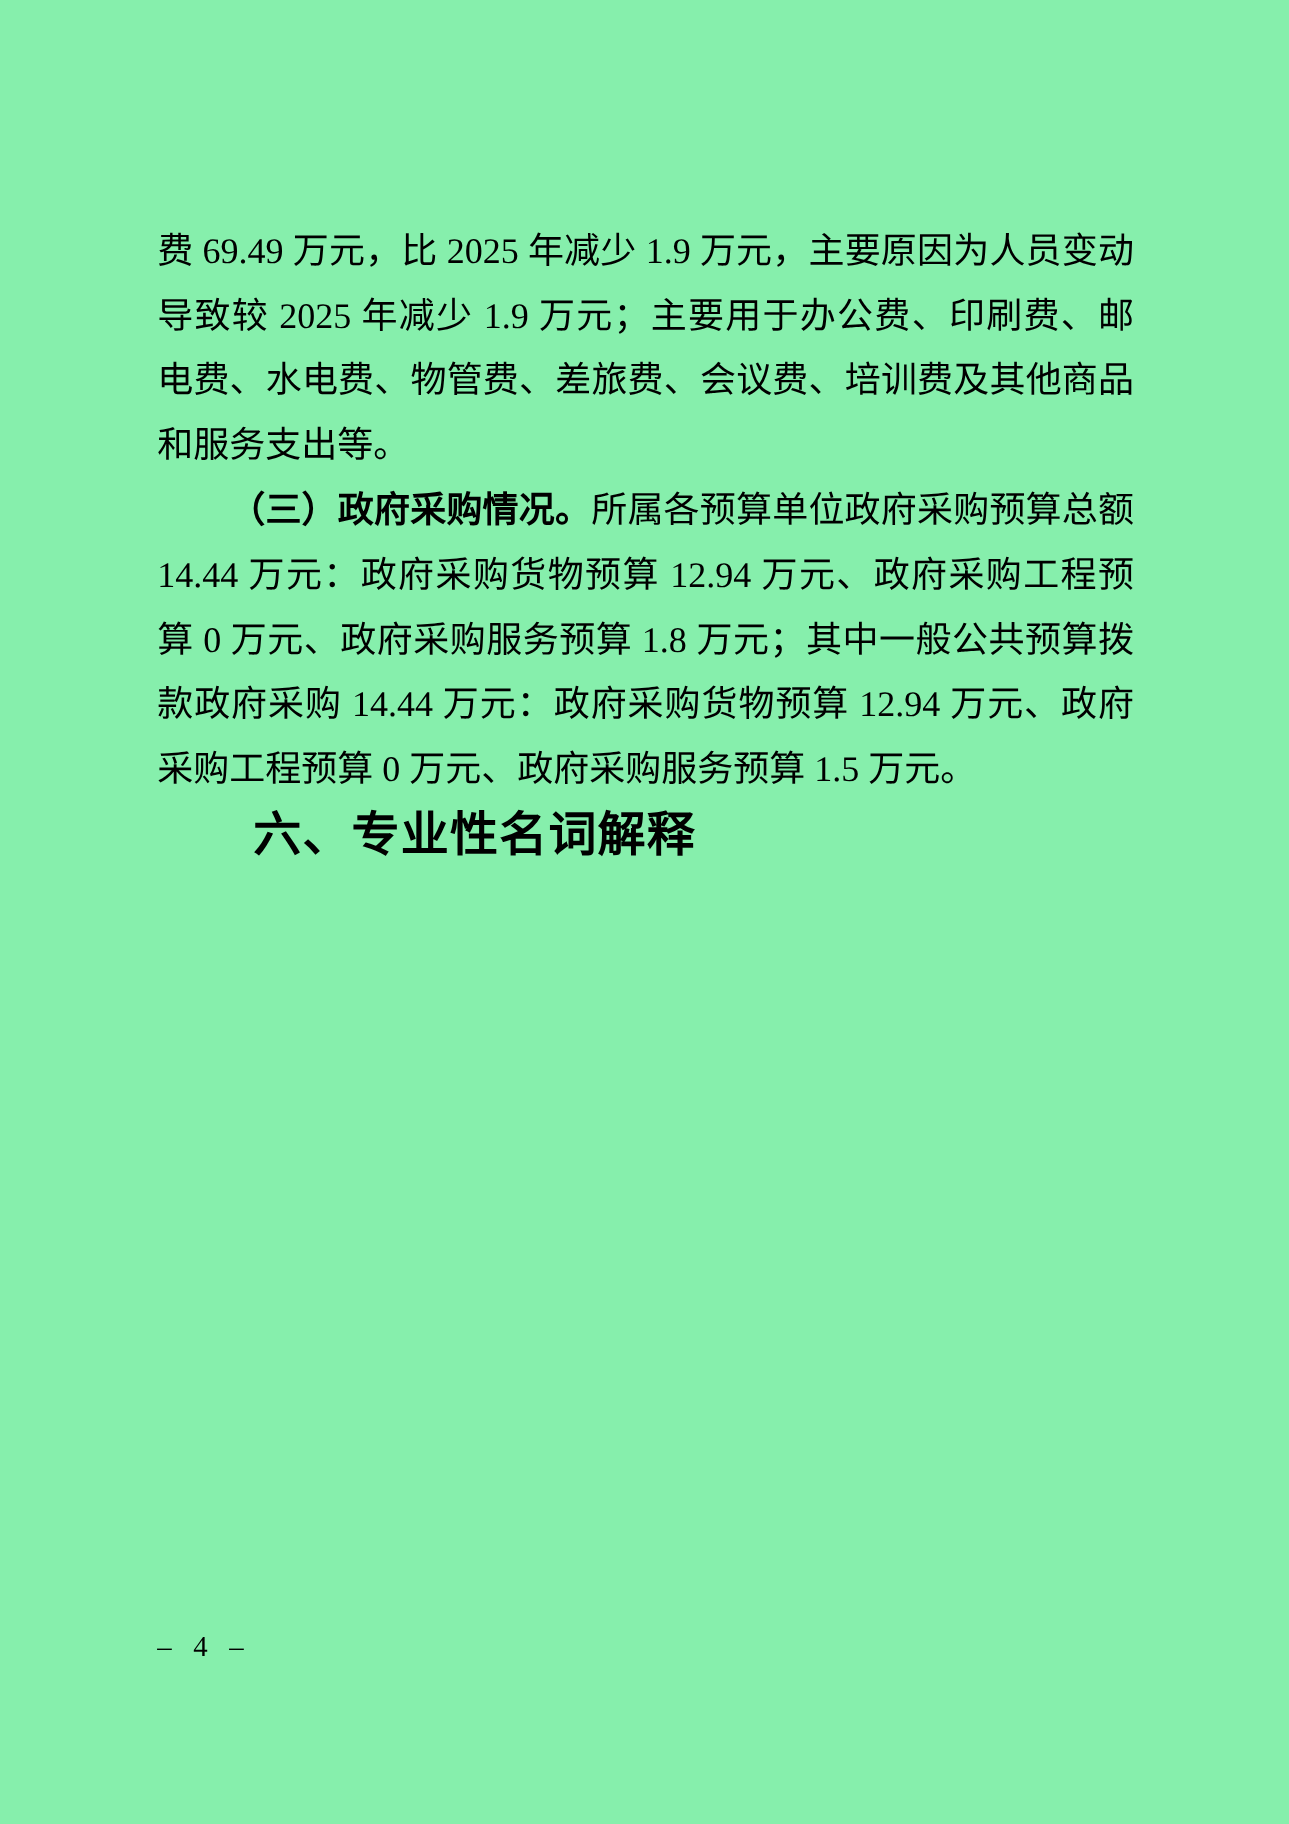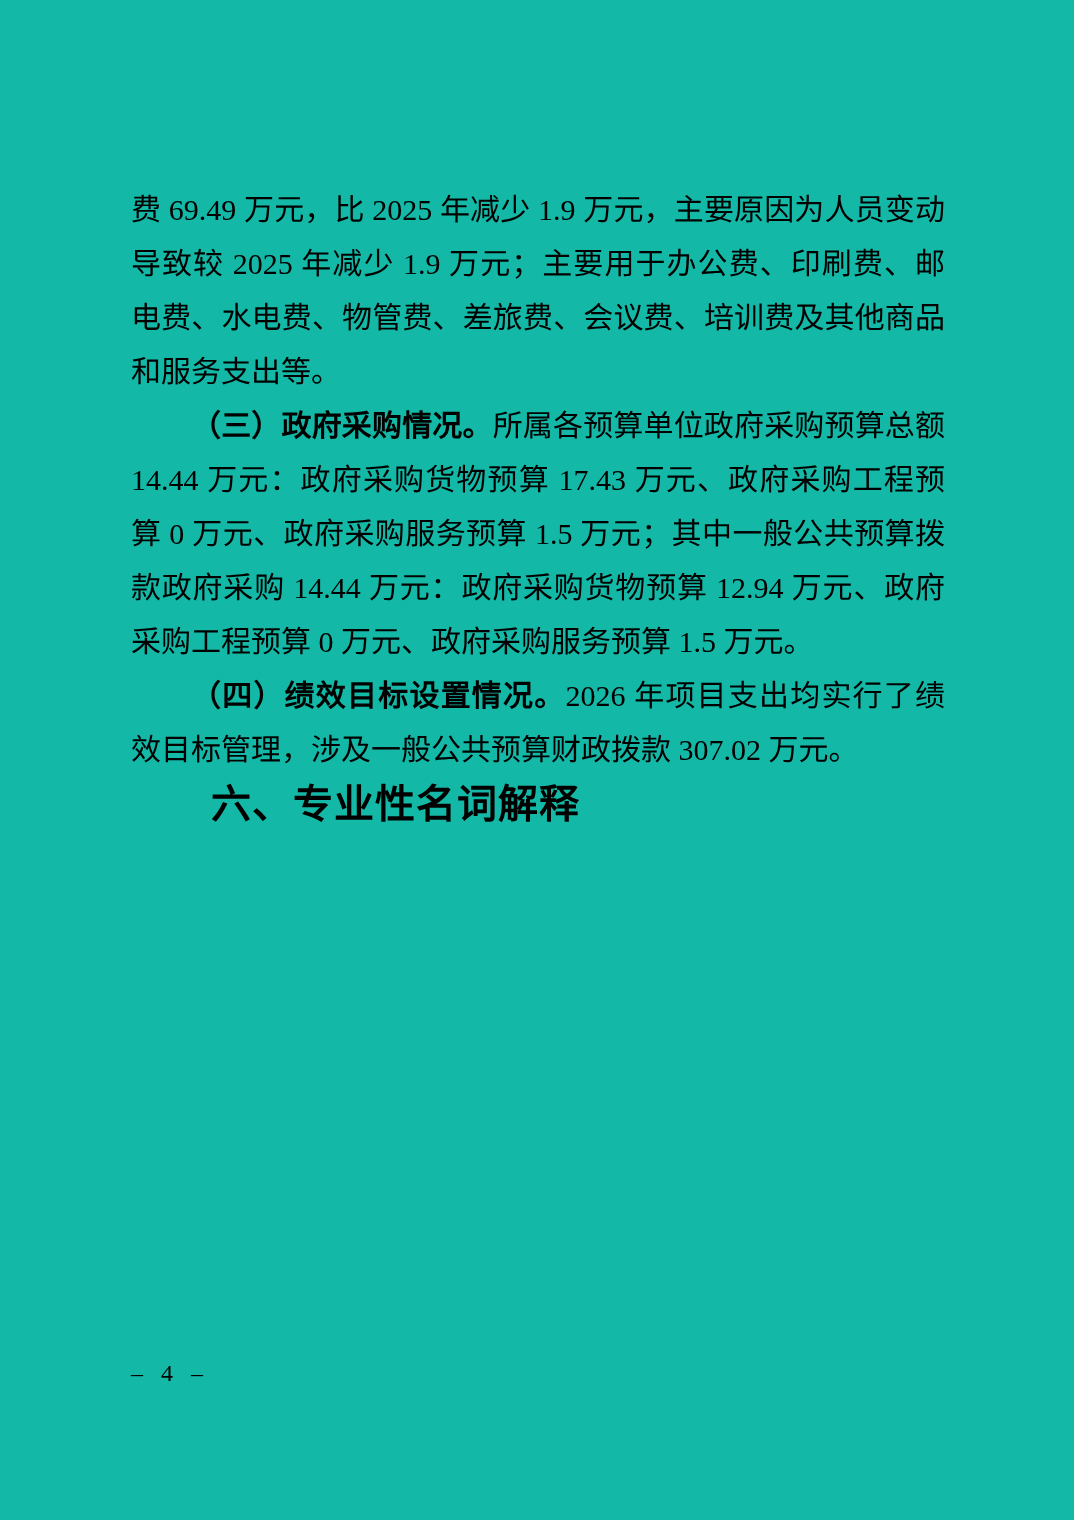--- a/index.html
+++ b/index.html
@@ -4,21 +4,21 @@
 <style>
   html, body {
     margin: 0;
     padding: 0;
     background: #ffffff;
   }
   .page {
     position: relative;
     width: 1074px;
     height: 1520px;
-    background: #14b8a6;
+    background: #86efac;
     color: #000000;
     font-family: "Liberation Serif", "DejaVu Serif", serif;
     overflow: hidden;
   }
   .content {
     position: absolute;
     left: 131px;
     top: 183px;
     width: 814px;
     font-size: 30px;
@@ -60,23 +60,22 @@
 </style>
 </head>
 <body>
 
 <div class="page">
   <div class="content">
 
     <p class="para continuation"><span>费 69.49 万元，比 2025 年减少 1.9 万元，主要原因为人员变动导致较 2025 年减少 1.9 万元；主要用于办公费、印刷费、邮电费、水电费、物管费、差旅费、会议费、培训费及其他商品和服务支出等。</span></p>
 
 
-    <p class="para"><span class="lead">（三）政府采购情况。</span><span>所属各预算单位政府采购预算总额 14.44 万元：政府采购货物预算 17.43 万元、政府采购工程预算 0 万元、政府采购服务预算 1.5 万元；其中一般公共预算拨款政府采购 14.44 万元：政府采购货物预算 12.94 万元、政府采购工程预算 0 万元、政府采购服务预算 1.5 万元。</span></p>
+    <p class="para"><span class="lead">（三）政府采购情况。</span><span>所属各预算单位政府采购预算总额 14.44 万元：政府采购货物预算 12.94 万元、政府采购工程预算 0 万元、政府采购服务预算 1.8 万元；其中一般公共预算拨款政府采购 14.44 万元：政府采购货物预算 12.94 万元、政府采购工程预算 0 万元、政府采购服务预算 1.5 万元。</span></p>
 
-    <p class="para"><span class="lead">（四）绩效目标设置情况。</span><span>2026 年项目支出均实行了绩效目标管理，涉及一般公共预算财政拨款 307.02 万元。</span></p>
 
 
     <h2 class="section-heading">六、专业性名词解释</h2>
 
 
   </div>
 
   <div class="page-number">– 4 –</div>
 </div>
 

